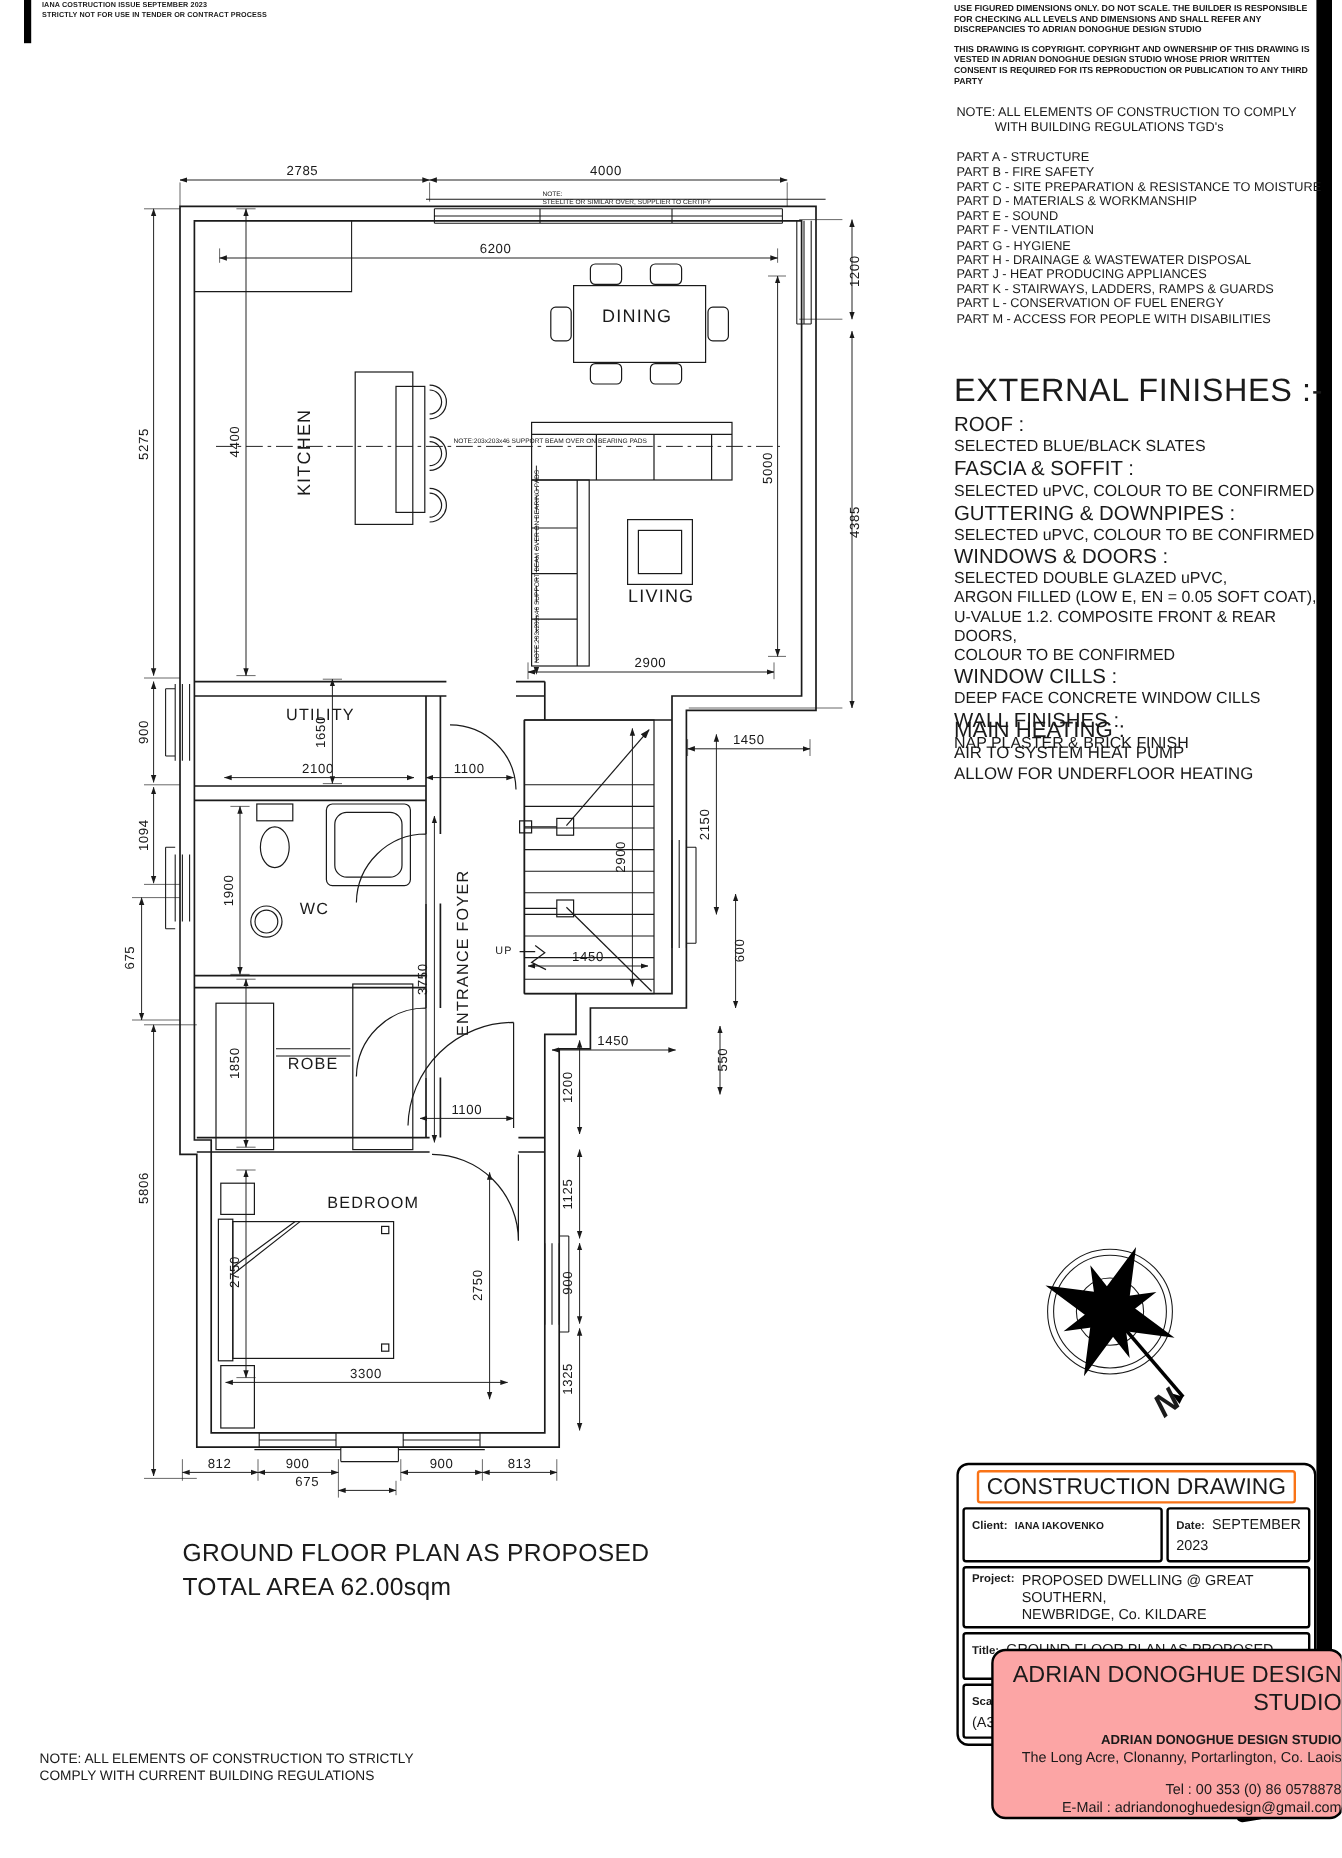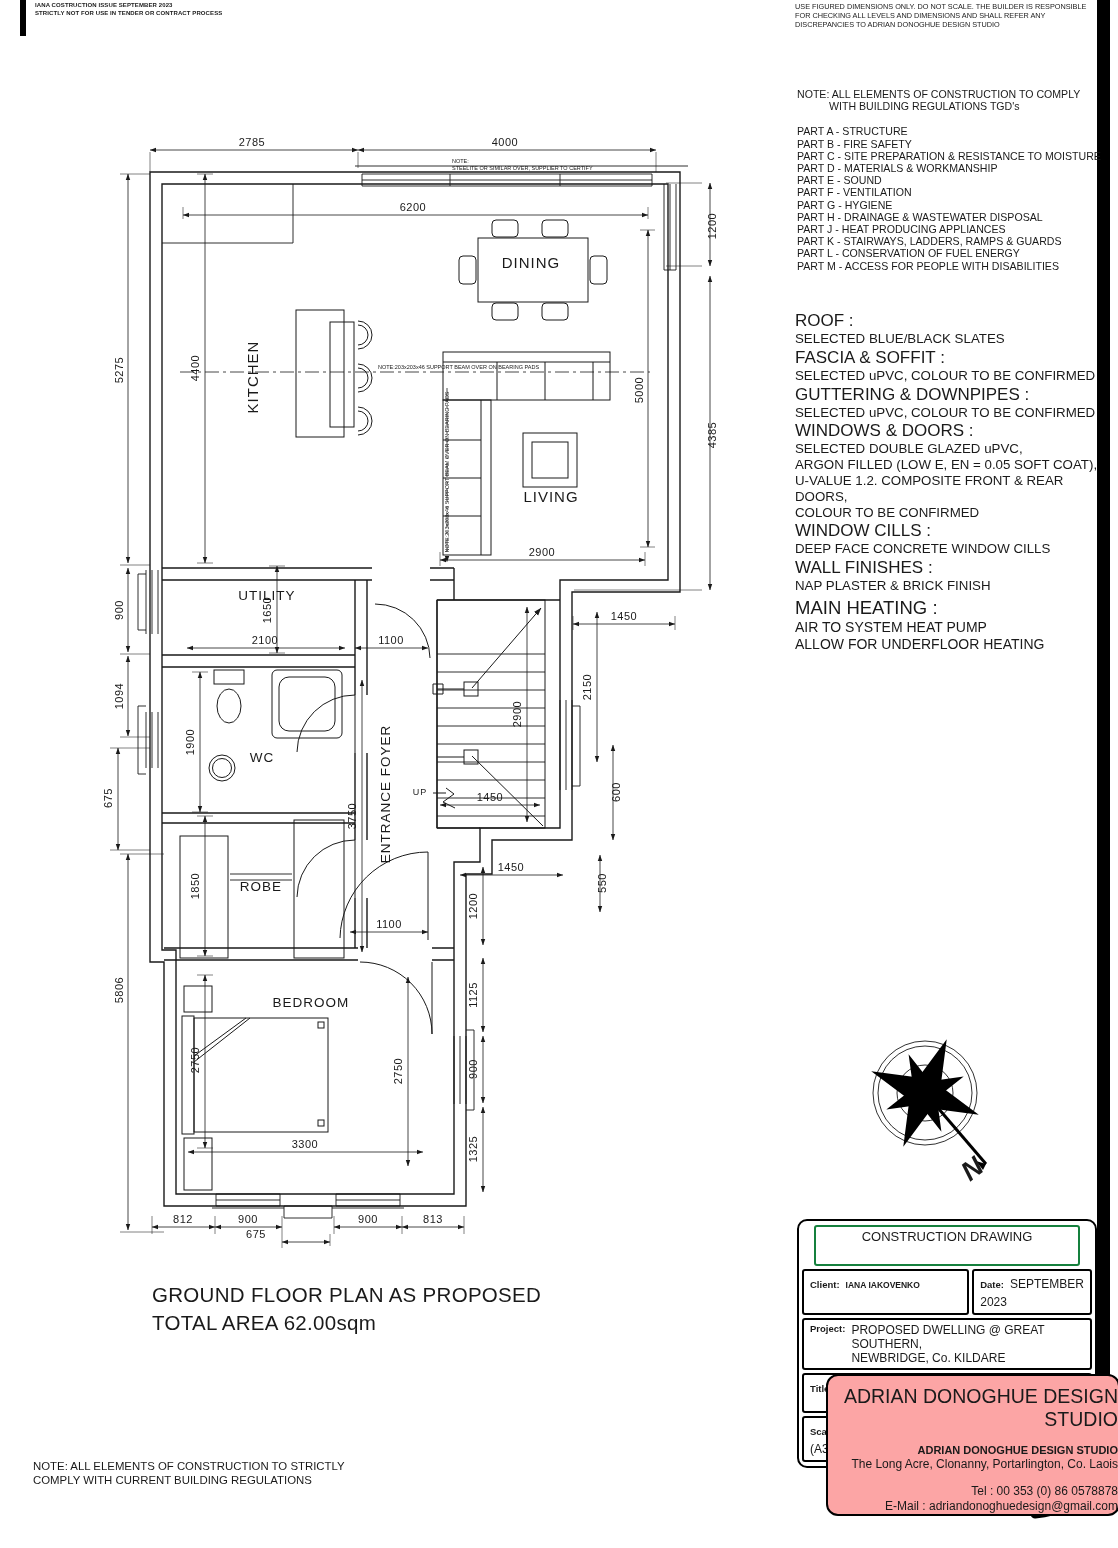--- a/index.html
+++ b/index.html
@@ -2,21 +2,21 @@
 <html><head>
 <meta charset="utf-8">
 <style>
   html,body{margin:0;padding:0;background:#fff;}
   body{width:1118px;height:1548px;position:relative;overflow:hidden;
        font-family:"Liberation Sans",sans-serif;color:#1a1a1a;}
   .abs{position:absolute;z-index:2;}
   #plan-svg{position:absolute;left:0;top:0;z-index:1;}
 
   .tiny-note{font-size:6px;font-weight:bold;line-height:7.5px;letter-spacing:.1px;}
-  .disclaimer{width:300px;font-size:7.3px;font-weight:normal;line-height:8.8px;}
+  .disclaimer{width:300px;font-size:7.3px;font-weight:bold;line-height:8.8px;}
   .disclaimer p{margin:0 0 8px 0;}
   .regs{width:315px;font-size:10.6px;line-height:12.2px;}
   .regs .note1{margin-bottom:0;}
   .regs .note2{margin-left:32px;margin-bottom:13px;}
   .part-line{white-space:nowrap;}
 
   .finishes{width:320px;}
   .finishes h2{font-size:27px;font-weight:normal;margin:0 0 2px 0;letter-spacing:.5px;}
   .finish-label{font-size:17px;line-height:21px;}
   .finish-line{font-size:13.3px;line-height:15.8px;}
@@ -26,22 +26,22 @@
   .heating .sub{font-size:18.5px;line-height:23px;}
   .heat-line{font-size:14px;line-height:17px;}
 
   .caption{font-size:20.5px;line-height:28px;letter-spacing:.3px;}
   .footer-head{font-size:25px;letter-spacing:.4px;}
   .footer-note{font-size:11.4px;line-height:13.6px;margin-top:2px;}
 
   
   .tblock{left:797px;top:1219px;width:290px;border:2.5px solid #000;border-radius:10px;
           padding:3px 3px 4px 3px;background:#fff;}
-  .tb-head{border:2px solid #15803d;border-radius:3px;margin:1px 12px 3px 12px;text-align:center;
-           font-size:13px;padding:2px 0 20px 0;}
+  .tb-head{border:2px solid #f97316;border-radius:3px;margin:1px 12px 3px 12px;text-align:center;
+           font-size:19px;padding:2px 0 0 0;}
   .tb-row{display:flex;gap:3px;margin-top:3px;}
   .tb-cell{border:2px solid #000;border-radius:3px;padding:3px 6px;flex:1;}
   .tb-label{font-size:9.5px;font-weight:bold;margin-right:6px;}
   .tb-val{font-size:12px;}
   .tb-val-sm{font-size:8.5px;font-weight:bold;}
   .drawn-val{font-size:12px;color:#999;font-style:italic;}
 
   .sblock{left:826px;top:1374px;width:290px;height:138px;border:2.5px solid #000;
           border-radius:12px;background:#fca5a5;text-align:right;}
   .s-name{font-size:19.5px;margin-top:9px;}
@@ -301,20 +301,21 @@
   </g>
 </svg>
 
 <div class="abs tiny-note" style="left:35px;top:2px;">
   <div>IANA COSTRUCTION ISSUE SEPTEMBER 2023</div>
   <div>STRICTLY NOT FOR USE IN TENDER OR CONTRACT PROCESS</div>
 </div>
 
 <div class="abs disclaimer" style="left:795px;top:3px;">
   <p>USE FIGURED DIMENSIONS ONLY.  DO NOT SCALE.  THE BUILDER IS RESPONSIBLE FOR CHECKING ALL LEVELS AND DIMENSIONS AND SHALL REFER ANY DISCREPANCIES TO ADRIAN DONOGHUE DESIGN STUDIO</p>
+  <p>THIS DRAWING IS COPYRIGHT.  COPYRIGHT AND OWNERSHIP OF THIS DRAWING IS VESTED IN ADRIAN DONOGHUE DESIGN STUDIO WHOSE PRIOR WRITTEN CONSENT IS REQUIRED FOR ITS REPRODUCTION OR PUBLICATION TO ANY THIRD PARTY</p>
 </div>
 
 <div class="abs regs" style="left:797px;top:88px;">
   <div class="note1">NOTE: ALL ELEMENTS OF CONSTRUCTION TO COMPLY</div>
   <div class="note2">WITH BUILDING REGULATIONS TGD's</div>
   <div id="parts-list">
       <div class="part-line">PART A - STRUCTURE</div>
       <div class="part-line">PART B - FIRE SAFETY</div>
       <div class="part-line">PART C - SITE PREPARATION &amp; RESISTANCE TO MOISTURE</div>
       <div class="part-line">PART D - MATERIALS &amp; WORKMANSHIP</div>
@@ -323,20 +324,21 @@
       <div class="part-line">PART G - HYGIENE</div>
       <div class="part-line">PART H - DRAINAGE &amp; WASTEWATER DISPOSAL</div>
       <div class="part-line">PART J - HEAT PRODUCING APPLIANCES</div>
       <div class="part-line">PART K - STAIRWAYS, LADDERS, RAMPS &amp; GUARDS</div>
       <div class="part-line">PART L - CONSERVATION OF FUEL ENERGY</div>
       <div class="part-line">PART M - ACCESS FOR PEOPLE WITH DISABILITIES</div>
     </div>
 </div>
 
 <div class="abs finishes" style="left:795px;top:310px;">
+  <h2>EXTERNAL FINISHES :-</h2>
   <div id="finishes-list">
       <div class="finish-label">ROOF :</div>
       <div class="finish-line">SELECTED BLUE/BLACK SLATES</div>
       <div class="finish-label">FASCIA &amp; SOFFIT :</div>
       <div class="finish-line">SELECTED uPVC, COLOUR TO BE CONFIRMED</div>
       <div class="finish-label">GUTTERING &amp; DOWNPIPES :</div>
       <div class="finish-line">SELECTED uPVC, COLOUR TO BE CONFIRMED</div>
       <div class="finish-label">WINDOWS &amp; DOORS :</div>
       <div class="finish-line">SELECTED DOUBLE GLAZED uPVC,</div>
       <div class="finish-line">ARGON FILLED (LOW E, EN = 0.05 SOFT COAT),</div>

